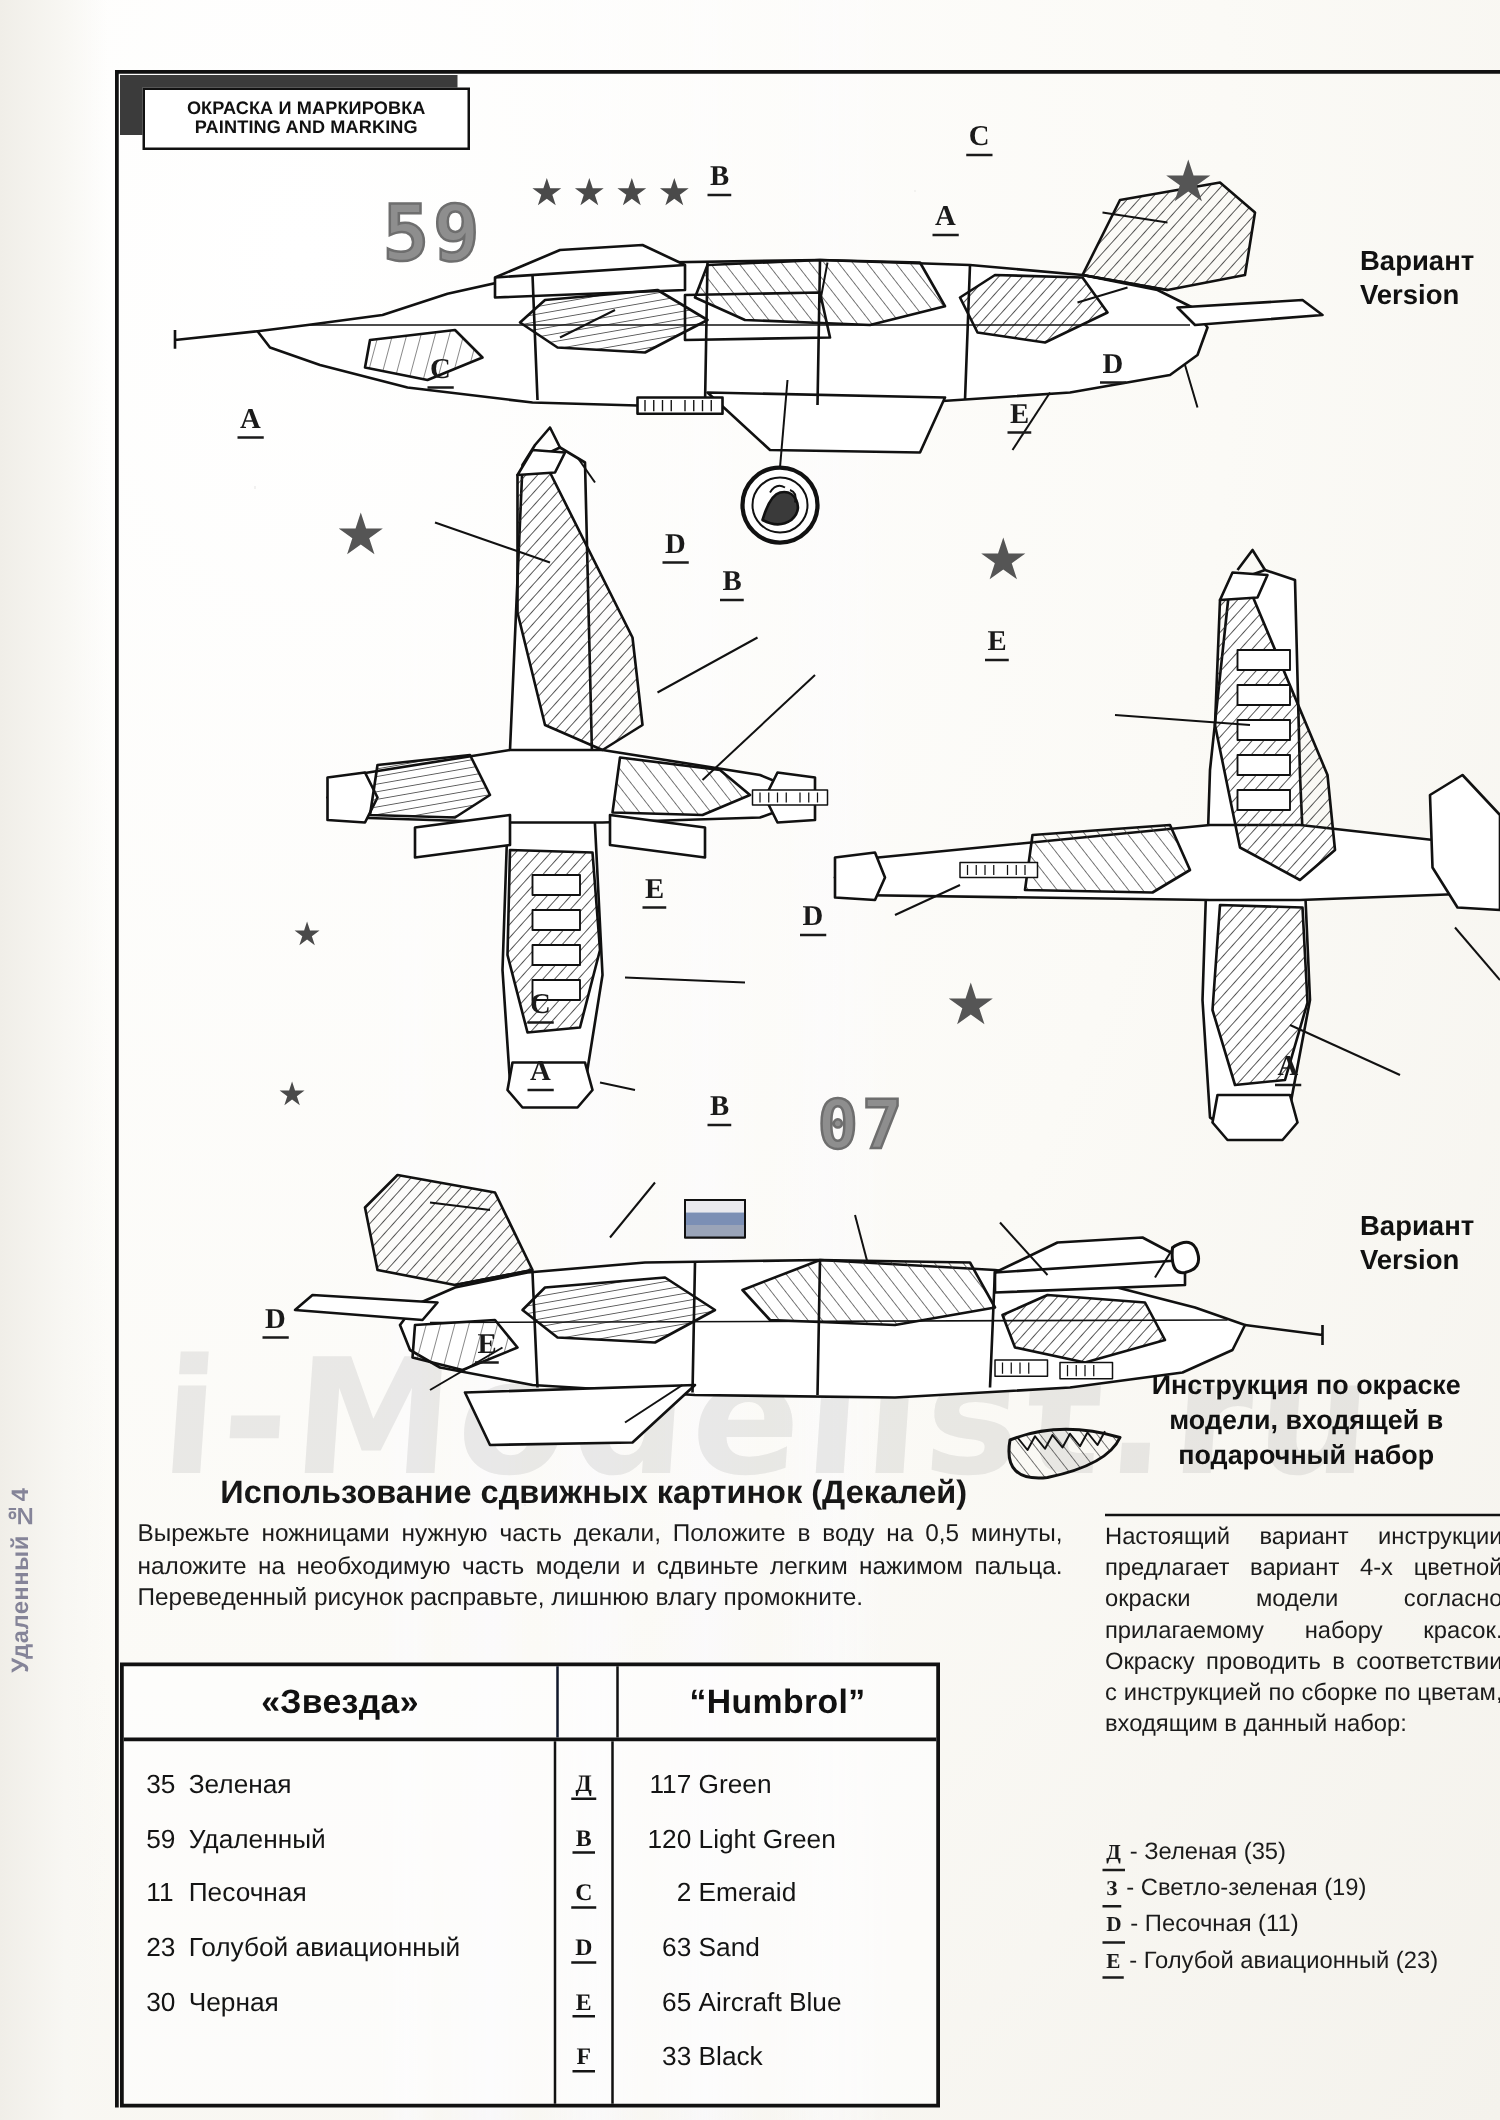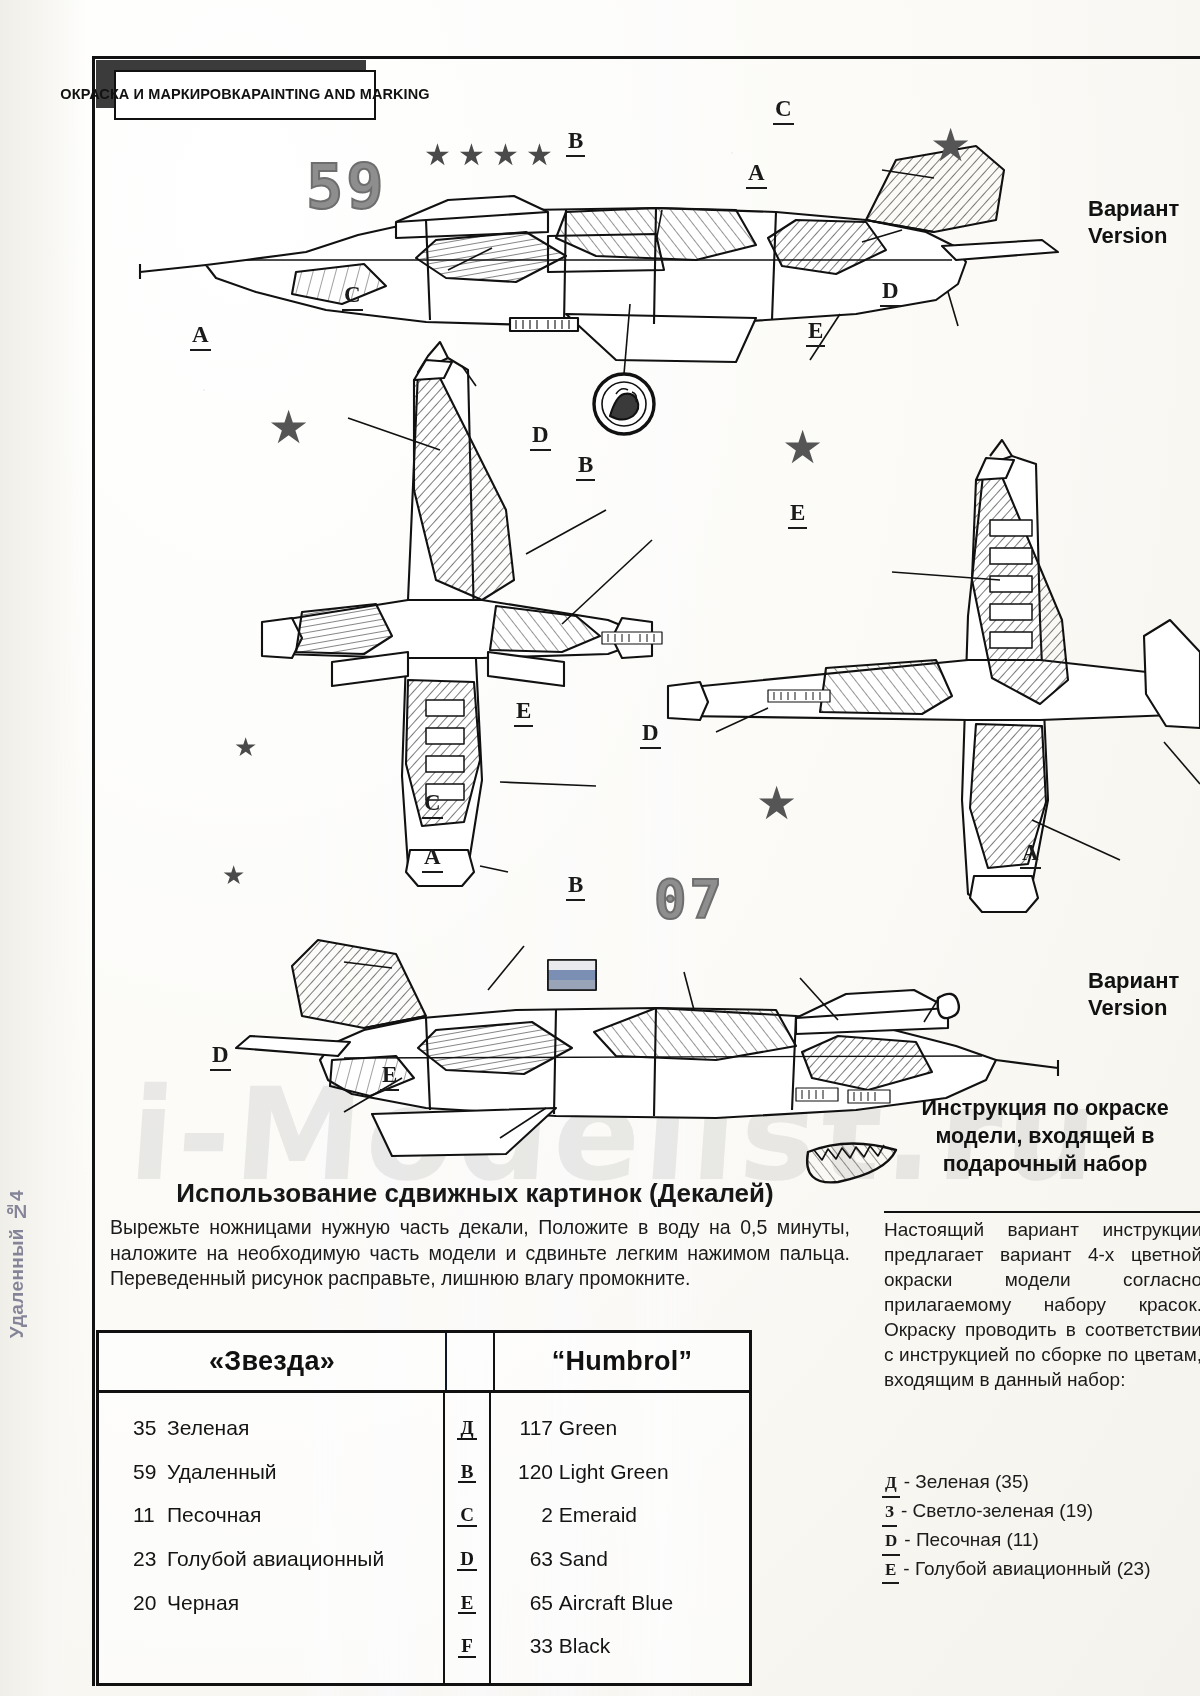--- a/index.html
+++ b/index.html
@@ -67,21 +67,21 @@
   
   .hdr-dark{
     position:absolute;left:96px;top:60px;
     width:270px;height:48px;background:#3b3b3b;
   }
   .hdr-box{
     position:absolute;left:114px;top:70px;
     width:258px;height:46px;
     background:#ffffff;
     border:2px solid #111;
-    display:flex;flex-direction:row;
+    display:flex;flex-direction:column;
     align-items:center;justify-content:center;
     line-height:1.06;
   }
   .hdr-box div{
     font-weight:bold;font-size:14.5px;letter-spacing:.1px;
     color:#111;white-space:nowrap;
   }
 
   
   #art{position:absolute;left:96px;top:60px;width:1104px;height:1100px;}
@@ -171,21 +171,21 @@
     display:flex;height:60px;border-bottom:3px solid #111;box-sizing:border-box;
   }
   #tbl .h1{flex:0 0 346px;display:flex;align-items:center;justify-content:center;
     border-right:2px solid #0f172a;}
   #tbl .hmid{flex:0 0 46px;border-right:2px solid #111;}
   #tbl .h2{flex:1;display:flex;align-items:center;justify-content:center;}
   #tbl .h1 span,#tbl .h2 span{
     font-weight:bold;font-size:27px;color:#111;letter-spacing:.3px;
   }
   #tbl .body{display:flex;height:290px;}
-  #tbl .c1{flex:0 0 346px;border-right:2px solid #111;padding:13px 0 0 34px;box-sizing:border-box;}
+  #tbl .c1{flex:0 0 346px;border-right:2px solid #111;padding:13px 0 0 18px;box-sizing:border-box;}
   #tbl .cmid{flex:0 0 46px;border-right:2px solid #111;padding:13px 0 0 0;box-sizing:border-box;
     display:flex;flex-direction:column;align-items:center;}
   #tbl .c2{flex:1;padding:13px 0 12px 22px;box-sizing:border-box;}
   #tbl .li{font-size:21px;line-height:2.08;color:#141414;white-space:nowrap;}
   #tbl .li .n{display:inline-block;min-width:34px;}
   #tbl .li.r .n{display:inline-block;min-width:40px;text-align:right;}
   #tbl .key{
     font-family:"Liberation Serif","DejaVu Serif",serif;
     font-weight:bold;font-size:19px;line-height:2.3;position:relative;
     color:#151515;
@@ -521,21 +521,21 @@
     <div class="h2">
       <span>“Humbrol”</span>
     </div>
   </div>
   <div class="body">
     <div class="c1">
       <div class="li"><span class="n">35</span><span>Зеленая</span></div>
       <div class="li"><span class="n">59</span><span>Удаленный</span></div>
       <div class="li"><span class="n">11</span><span>Песочная</span></div>
       <div class="li"><span class="n">23</span><span>Голубой авиационный</span></div>
-      <div class="li"><span class="n">20</span><span>Черная</span></div>
+      <div class="li"><span class="n">30</span><span>Черная</span></div>
     </div>
     <div class="cmid">
       <div class="key">Д</div>
       <div class="key">B</div>
       <div class="key">C</div>
       <div class="key">D</div>
       <div class="key">E</div>
       <div class="key">F</div>
     </div>
     <div class="c2">

